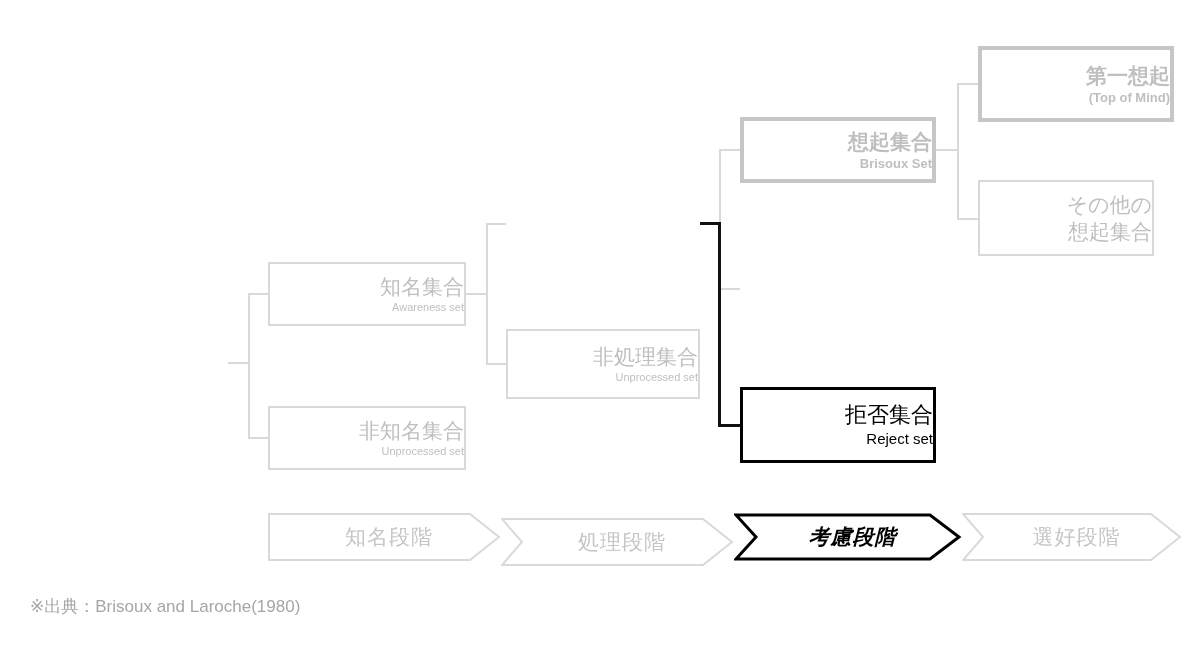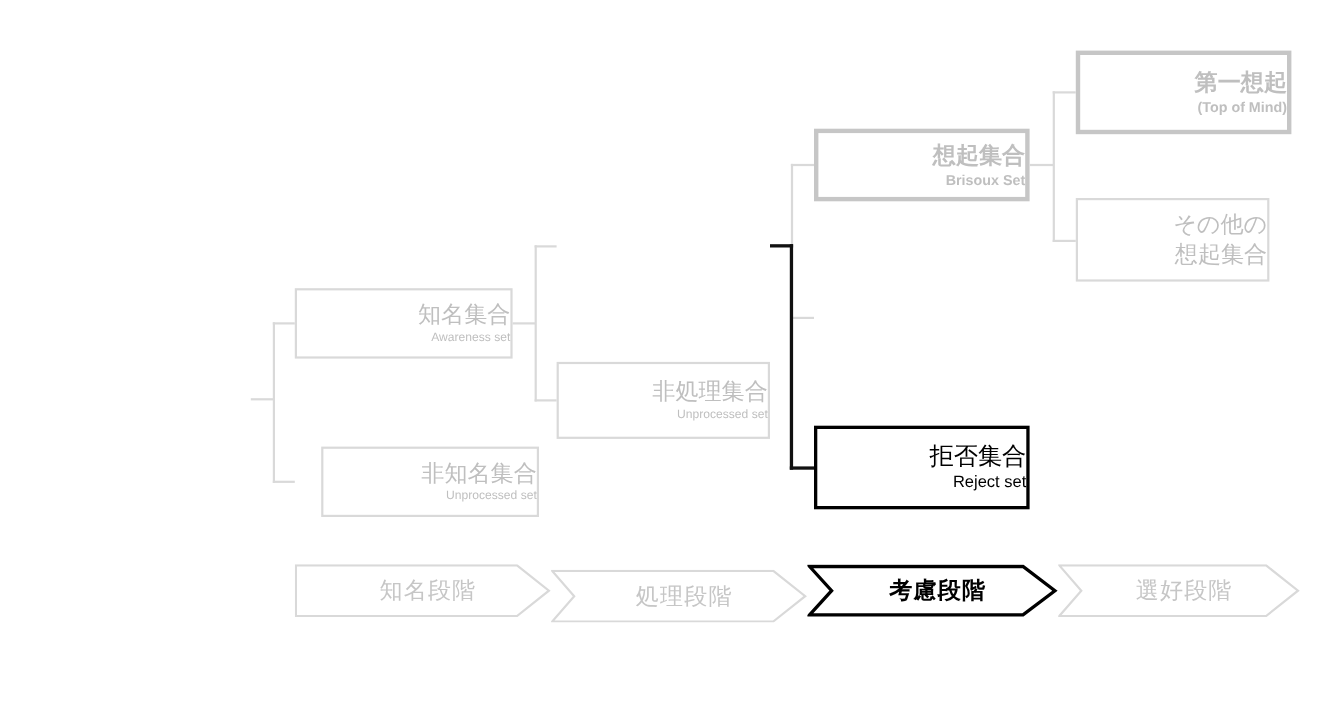--- a/index.html
+++ b/index.html
@@ -58,21 +58,21 @@
 <body>
 
 <div id="figure">
 
 
   <div class="box" style="left:268px; top:262px; width:198px; height:64px;">
     <div class="jp">知名集合</div>
     <div class="en">Awareness set</div>
   </div>
 
-  <div class="box" style="left:268px; top:406px; width:198px; height:64px;margin-left:24px;">
+  <div class="box" style="left:268px; top:406px; width:198px; height:64px;">
     <div class="jp">非知名集合</div>
     <div class="en">Unprocessed set</div>
   </div>
 
 
   <div class="box" style="left:506px; top:329px; width:194px; height:70px;">
     <div class="jp">非処理集合</div>
     <div class="en">Unprocessed set</div>
   </div>
 
@@ -126,28 +126,29 @@
     <div class="stage-label">知名段階</div>
   </div>
 
   <div class="stage" style="left:501px; top:518px; width:233px;">
     <svg width="233" height="48" viewBox="0 0 233 48">
       <polygon points="1,1 202,1 231,24 202,47 1,47 21,24"></polygon>
     </svg>
     <div class="stage-label">処理段階</div>
   </div>
 
-  <div class="stage black" style="left:734px; top:513px; width:228px;">
+  <div class="stage black" style="left:734px; top:513px; width:228px;font-style:italic;">
     <svg width="228" height="48" viewBox="0 0 228 48">
       <polygon points="2,2 196,2 225,24 196,46 2,46 22,24"></polygon>
     </svg>
     <div class="stage-label">考慮段階</div>
   </div>
 
   <div class="stage" style="left:962px; top:513px; width:220px;">
     <svg width="220" height="48" viewBox="0 0 220 48">
       <polygon points="1,1 189,1 218,24 189,47 1,47 21,24"></polygon>
     </svg>
     <div class="stage-label">選好段階</div>
   </div>
 
+  <div class="source-note">※出典：Brisoux and Laroche(1980)</div>
 
 </div>
 
 </body></html>

